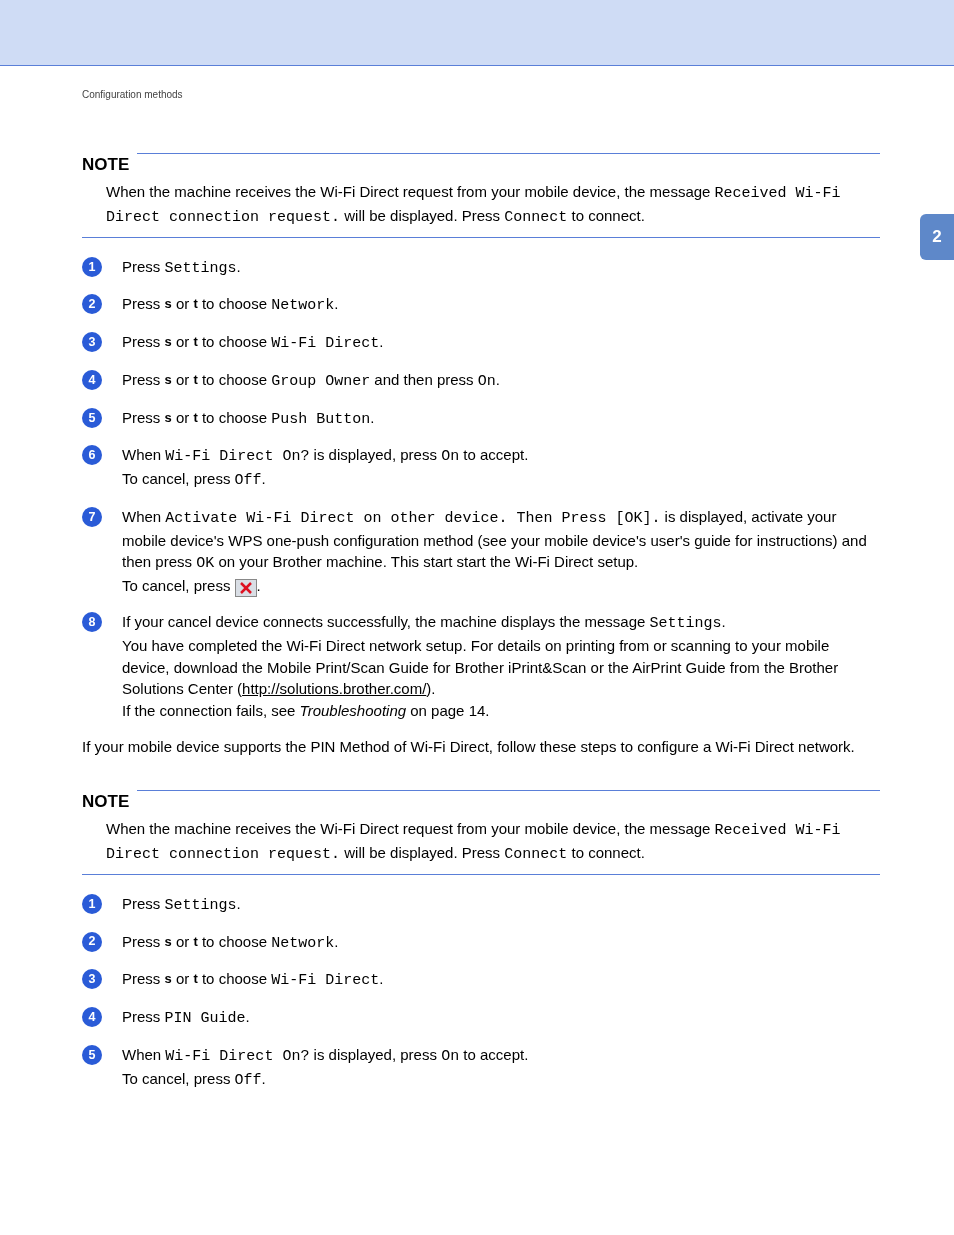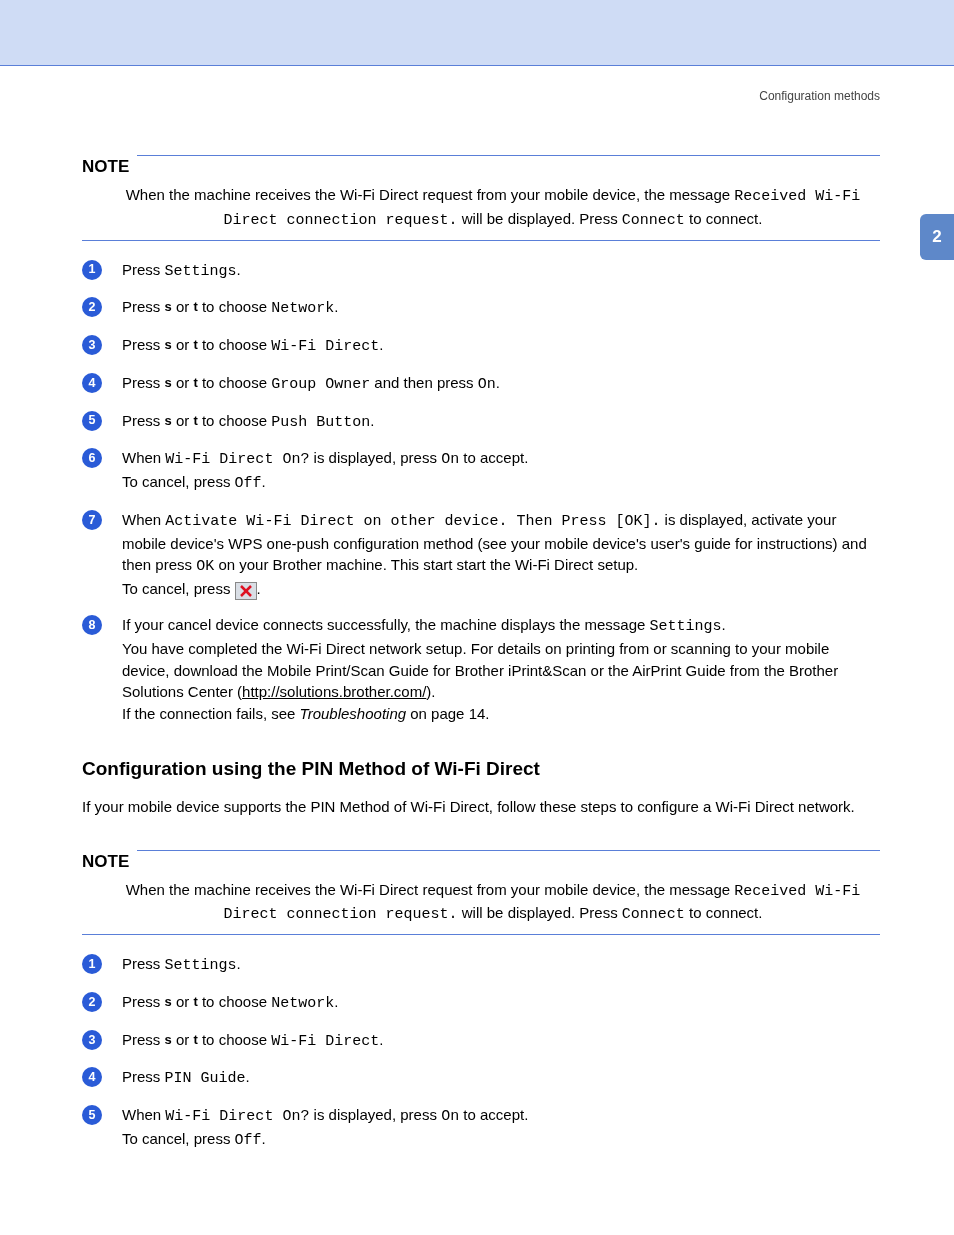--- a/index.html
+++ b/index.html
@@ -30,44 +30,42 @@
     font-size: 17px;
     display: flex;
     align-items: center;
     justify-content: center;
   }
   .content {
     padding: 22px 36px 0 82px;
     width: 916px;
   }
   .breadcrumb {
-    font-size: 12px;
+    font-size: 10px;
     color: #444;
     margin-bottom: 50px;
-    text-align: right;
   }
   .note-head {
     display: flex;
     align-items: flex-start;
     gap: 8px;
     margin-bottom: 4px;
   }
   .note-head .lbl {
     font-weight: bold;
     font-size: 17px;
   }
   .note-head .rule {
     flex: 1;
     height: 1px;
     background: #5a7fd8;
   }
   .note-body {
     padding-left: 24px;
     margin-bottom: 8px;
-    text-align: center;
   }
   .note-end {
     height: 1px;
     background: #5a7fd8;
     margin-bottom: 18px;
   }
   .mono { font-family: "Courier New", Courier, monospace; }
   ol.steps {
     list-style: none;
     counter-reset: step;
@@ -170,21 +168,20 @@
           </svg>
         </span><span>.</span>
     </li>
     <li>
       <span>If your cancel device connects successfully, the machine displays the message </span><span class="mono">Settings</span><span>.</span><br>
       <span>You have completed the Wi-Fi Direct network setup. For details on printing from or scanning to your mobile device, download the Mobile Print/Scan Guide for Brother iPrint&amp;Scan or the AirPrint Guide from the Brother Solutions Center (</span><span class="link">http://solutions.brother.com/</span><span>).</span><br>
       <span>If the connection fails, see </span><span class="italic">Troubleshooting</span><span> on page 14.</span>
     </li>
   </ol>
 
-  <h2 class="section-h2">Configuration using the PIN Method of Wi-Fi Direct</h2>
   <p class="para">If your mobile device supports the PIN Method of Wi-Fi Direct, follow these steps to configure a Wi-Fi Direct network.</p>
 
   <div class="note-head">
     <span class="lbl">NOTE</span>
     <span class="rule"></span>
   </div>
   <div class="note-body">
     <span>When the machine receives the Wi-Fi Direct request from your mobile device, the message </span>
     <span class="mono">Received Wi-Fi Direct connection request.</span>
     <span> will be displayed. Press </span>

